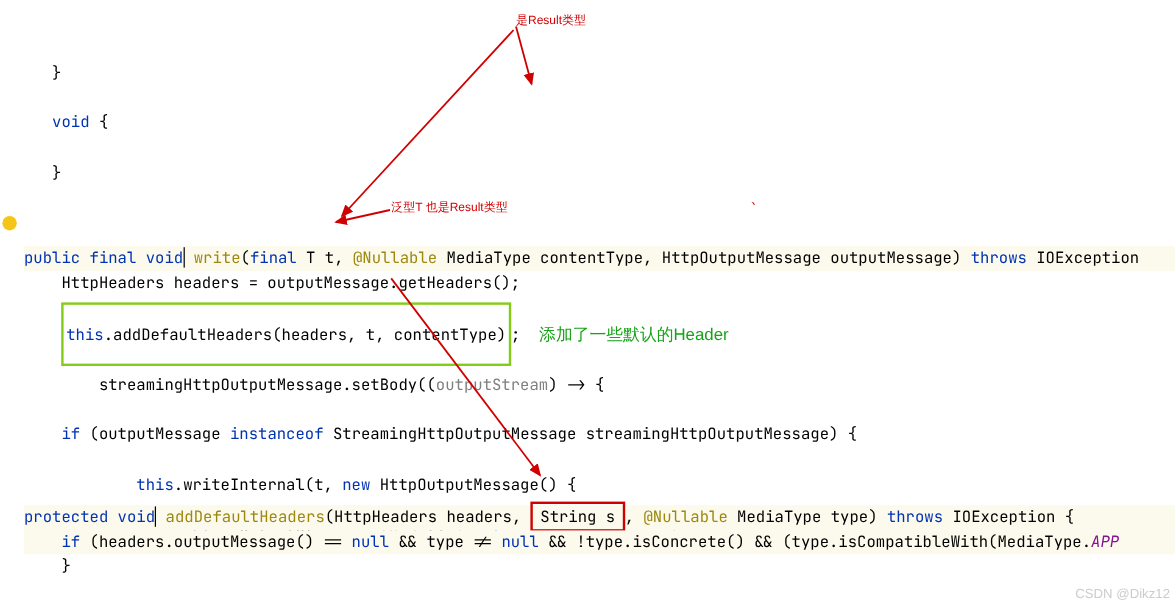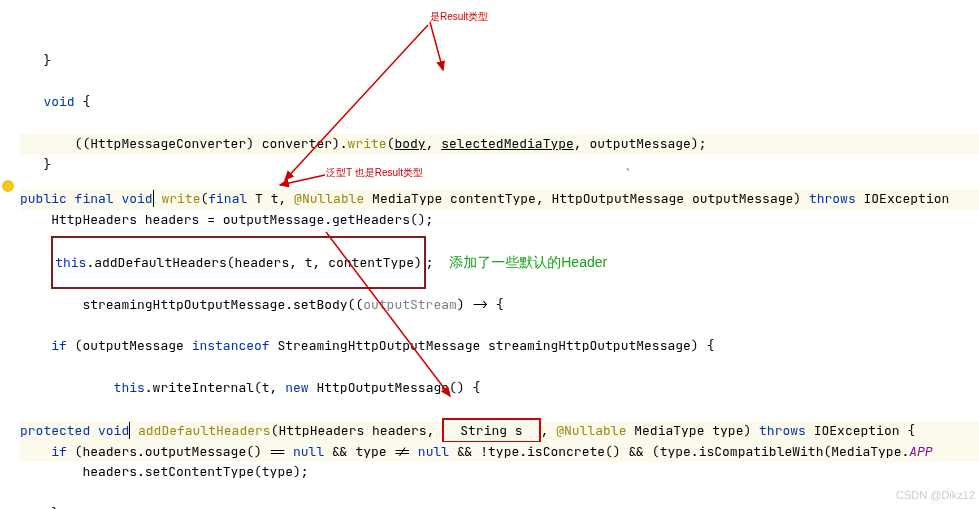--- a/index.html
+++ b/index.html
@@ -18,22 +18,22 @@
     padding: 4px 0 0 20px;
     white-space: pre;
   }
   .kw { color: #0033b3; font-weight: normal; }
   .method-y { color: #9e880d; }
   .purple { color: #871094; }
   .ann { color: #9e880d; }
   .comment-gray { color: #808080; }
   .hl-line { background: #fcfaed; display: inline-block; width: 100%; }
   .cursor { border-left: 1px solid #000; }
-  .green-box { border: 2px solid #7f1d1d; padding: 16px 2px; }
-  .red-box { border: 2px solid #d00000; padding: 2px 16px; }
+  .green-box { border: 2px solid #84cc16; padding: 16px 2px; }
+  .red-box { border: 2px solid #d00000; padding: 2px 6px; }
   .red-text { color: #d00000; font-family: "Microsoft YaHei", sans-serif; font-size: 10px; }
   .green-text { color: #18a218; font-family: "Microsoft YaHei", sans-serif; font-size: 14px; }
   .gutter-bulb {
     position: absolute;
     left: 2px;
     top: 180px;
     width: 12px;
     height: 12px;
     background: #f5c518;
     border-radius: 50%;
@@ -60,45 +60,43 @@
 
 <div class="gutter-bulb"></div>
 
 <div style="position:absolute; left:430px; top:6px;">
   <span class="red-text">是Result类型</span>
 </div>
 
 <div class="code-area" style="position:absolute; top:26px; left:0; width:100%;">
 <div>   <span>}</span></div>
 <div>   <span class="kw">void</span><span> {</span></div>
-<div class="hl-line">   <span>    ((HttpMessageConverter) converter).</span><span class="method-y">write</span><span>(</span><span class="underline">body</span><span>, </span><span class="underline">selectedMediaType</span><span>, outputMessage);</span></div>
 <div>   <span>}</span></div>
 </div>
 
 <div style="position:absolute; left:326px; top:162px;">
   <span class="red-text">泛型T 也是Result类型</span>
 </div>
 <div style="position:absolute; left:625px; top:155px;" class="red-dot">
   <span>、</span>
 </div>
 
-<div class="code-area" style="position:absolute; top:164px; left:0; width:100%;">
+<div class="code-area" style="position:absolute; top:180px; left:0; width:100%;">
 <div class="hl-line"><span class="kw">public</span><span class="kw"> final</span><span class="kw"> void</span><span class="cursor"></span><span class="method-y"> write</span><span>(</span><span class="kw">final</span><span> T t, </span><span class="ann">@Nullable</span><span> MediaType contentType, HttpOutputMessage outputMessage) </span><span class="kw">throws</span><span> IOException</span></div>
 <div><span>    HttpHeaders headers = outputMessage.getHeaders();</span></div>
 <div><span>    </span><span class="green-box"><span class="kw">this</span><span>.addDefaultHeaders(headers, t, contentType)</span></span><span>;</span>  <span class="green-text">添加了一些默认的Header</span></div>
 <div><span>        streamingHttpOutputMessage.setBody((</span><span class="comment-gray">outputStream</span><span>) -&gt; {</span></div>
 <div><span class="kw">    if</span><span> (outputMessage </span><span class="kw">instanceof</span><span> StreamingHttpOutputMessage streamingHttpOutputMessage) {</span></div>
 <div><span>            </span><span class="kw">this</span><span>.writeInternal(t, </span><span class="kw">new</span><span> HttpOutputMessage() {</span></div>
 <div><span>                </span><span class="kw">public</span><span> OutputStream </span><span class="method-y">getBody</span><span>() </span><span class="comment-gray">{</span><span class="kw"> return</span><span class="purple"> outputStream</span><span>; </span><span class="comment-gray">}</span></div>
 </div>
 
 <div class="code-area" style="position:absolute; top:396px; left:0; width:100%;">
 <div class="hl-line"><span class="kw">protected</span><span class="kw"> void</span><span class="cursor"></span><span class="method-y"> addDefaultHeaders</span><span>(HttpHeaders headers, </span><span class="red-box"><span>String s</span></span><span>, </span><span class="ann">@Nullable</span><span> MediaType type) </span><span class="kw">throws</span><span> IOException {</span></div>
 <div class="hl-line"><span class="kw">    if</span><span> (headers.outputMessage() == </span><span class="kw">null</span><span> &amp;&amp; type != </span><span class="kw">null</span><span> &amp;&amp; !type.isConcrete() &amp;&amp; (type.isCompatibleWith(MediaType.</span><span class="purple" style="font-style:italic;">APP</span></div>
-<div><span>        headers.setContentType(type);</span></div>
 <div><span>    }</span></div>
 </div>
 
 <svg class="arrows">
   <defs>
     <marker id="arrowhead" markerWidth="8" markerHeight="8" refX="6" refY="3" orient="auto">
       <polygon points="0 0, 7 3, 0 6" fill="#d00000"></polygon>
     </marker>
   </defs>
 

